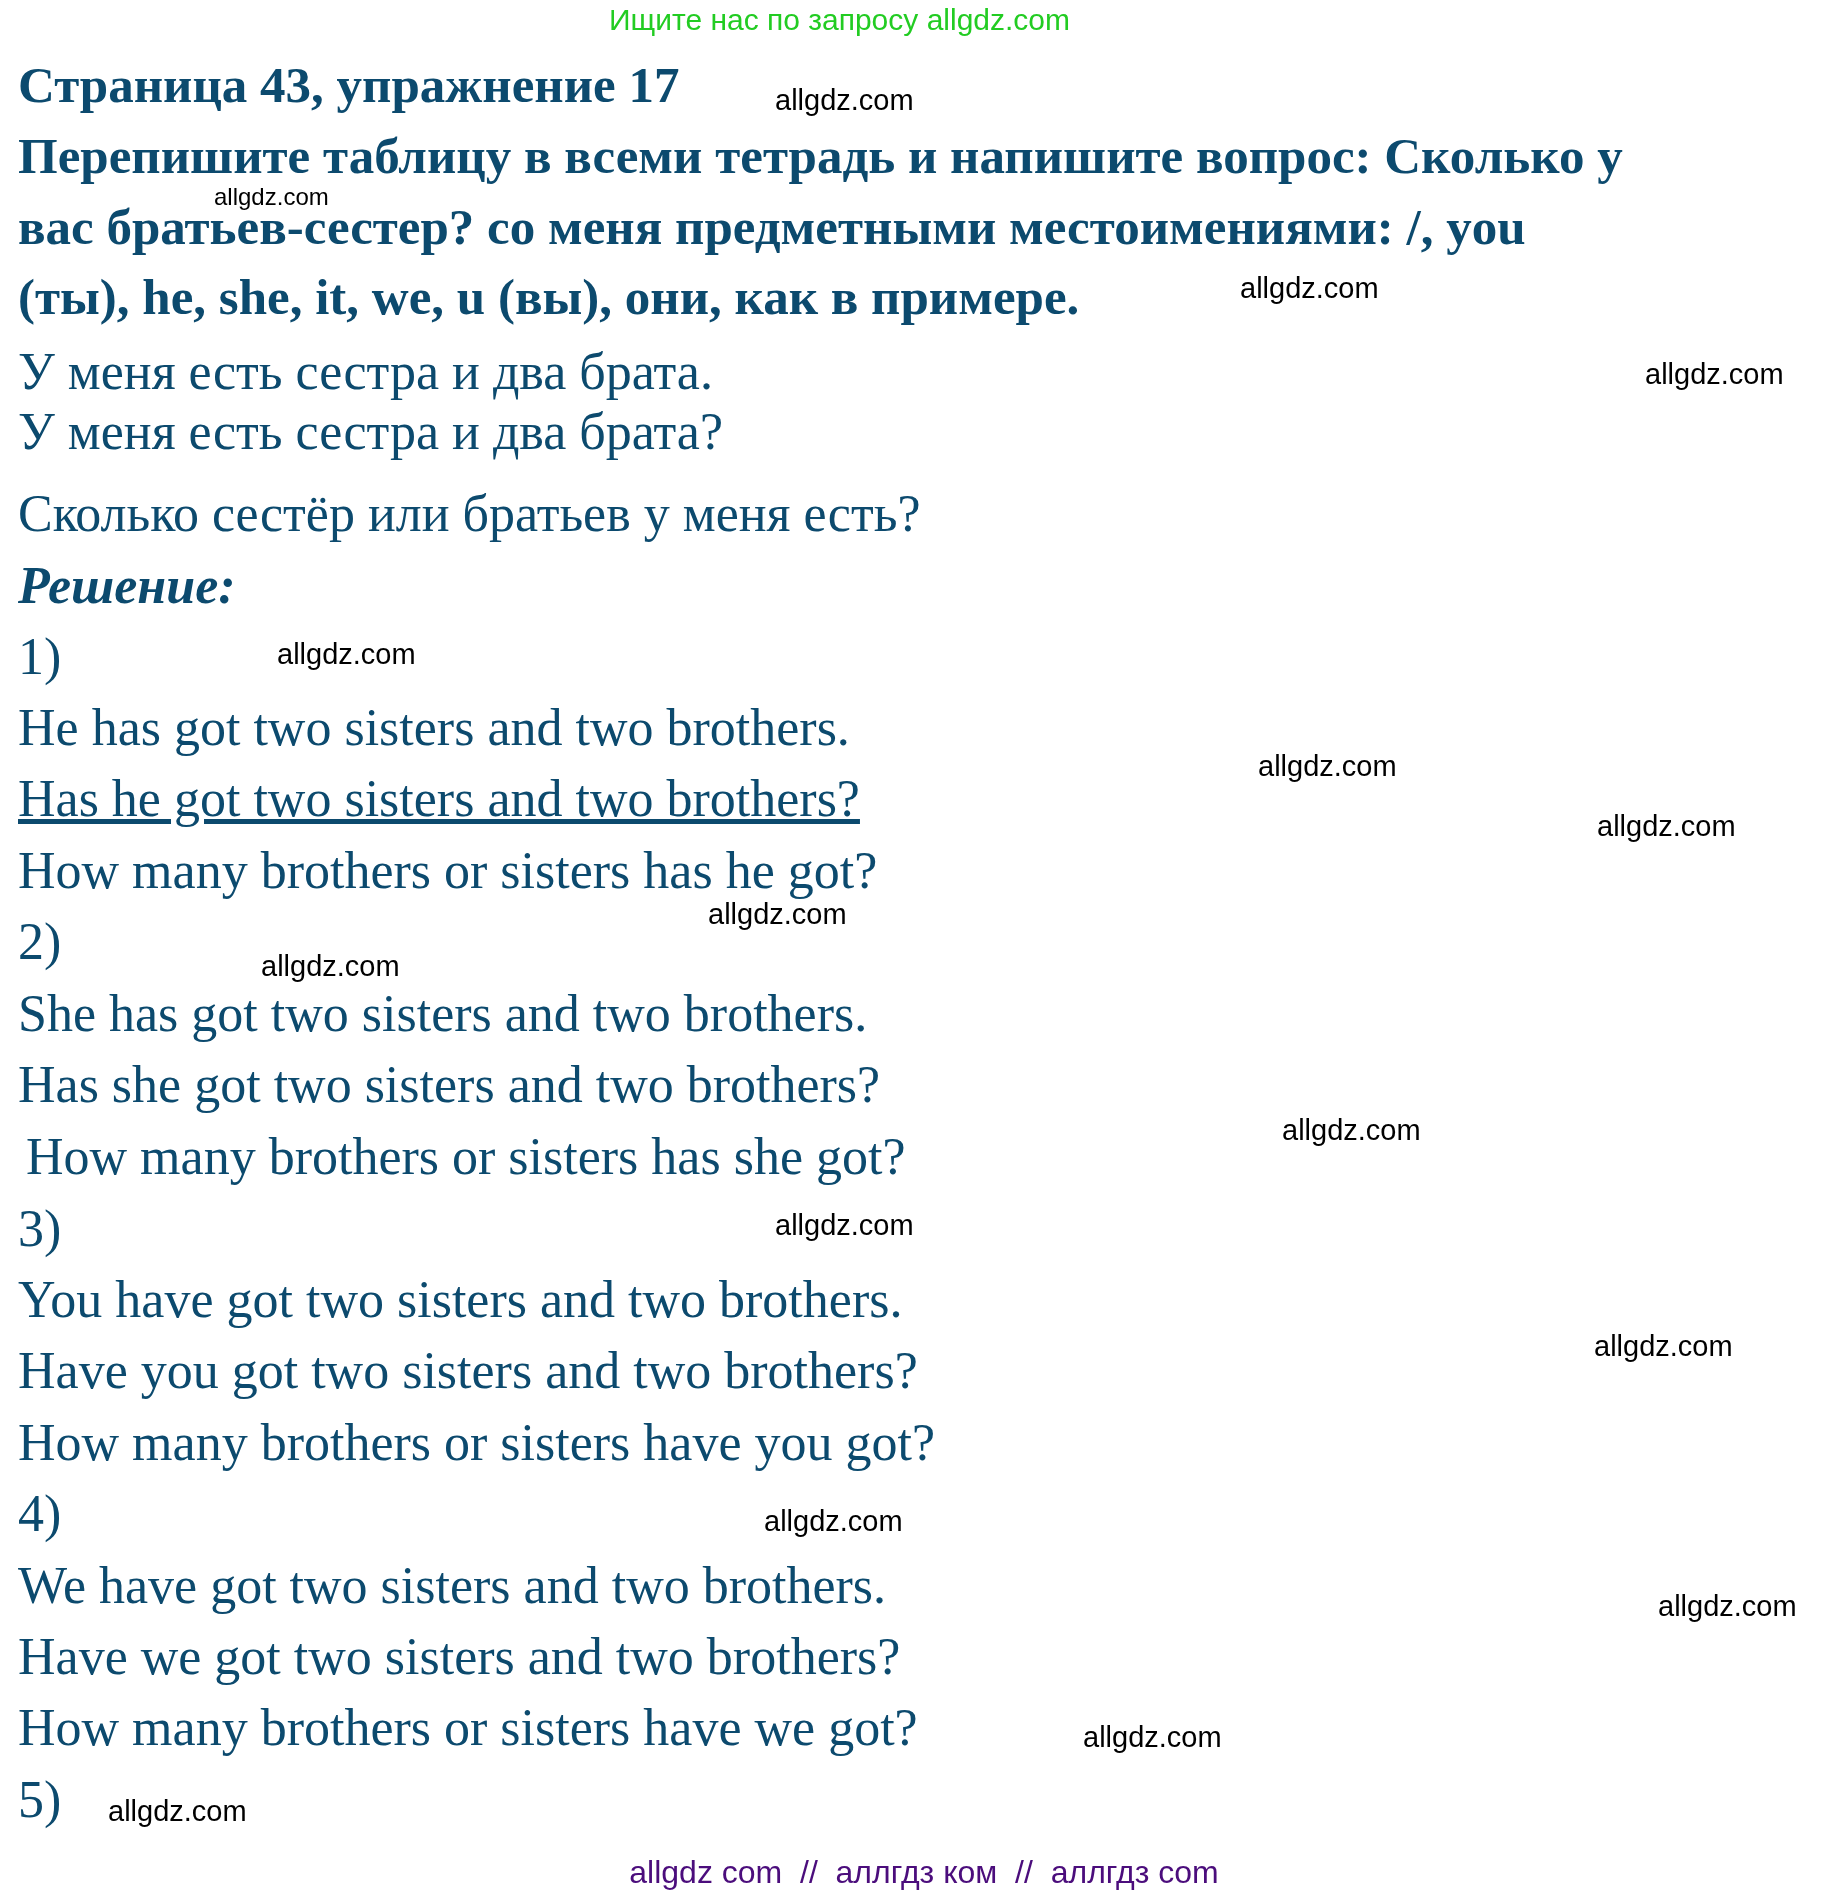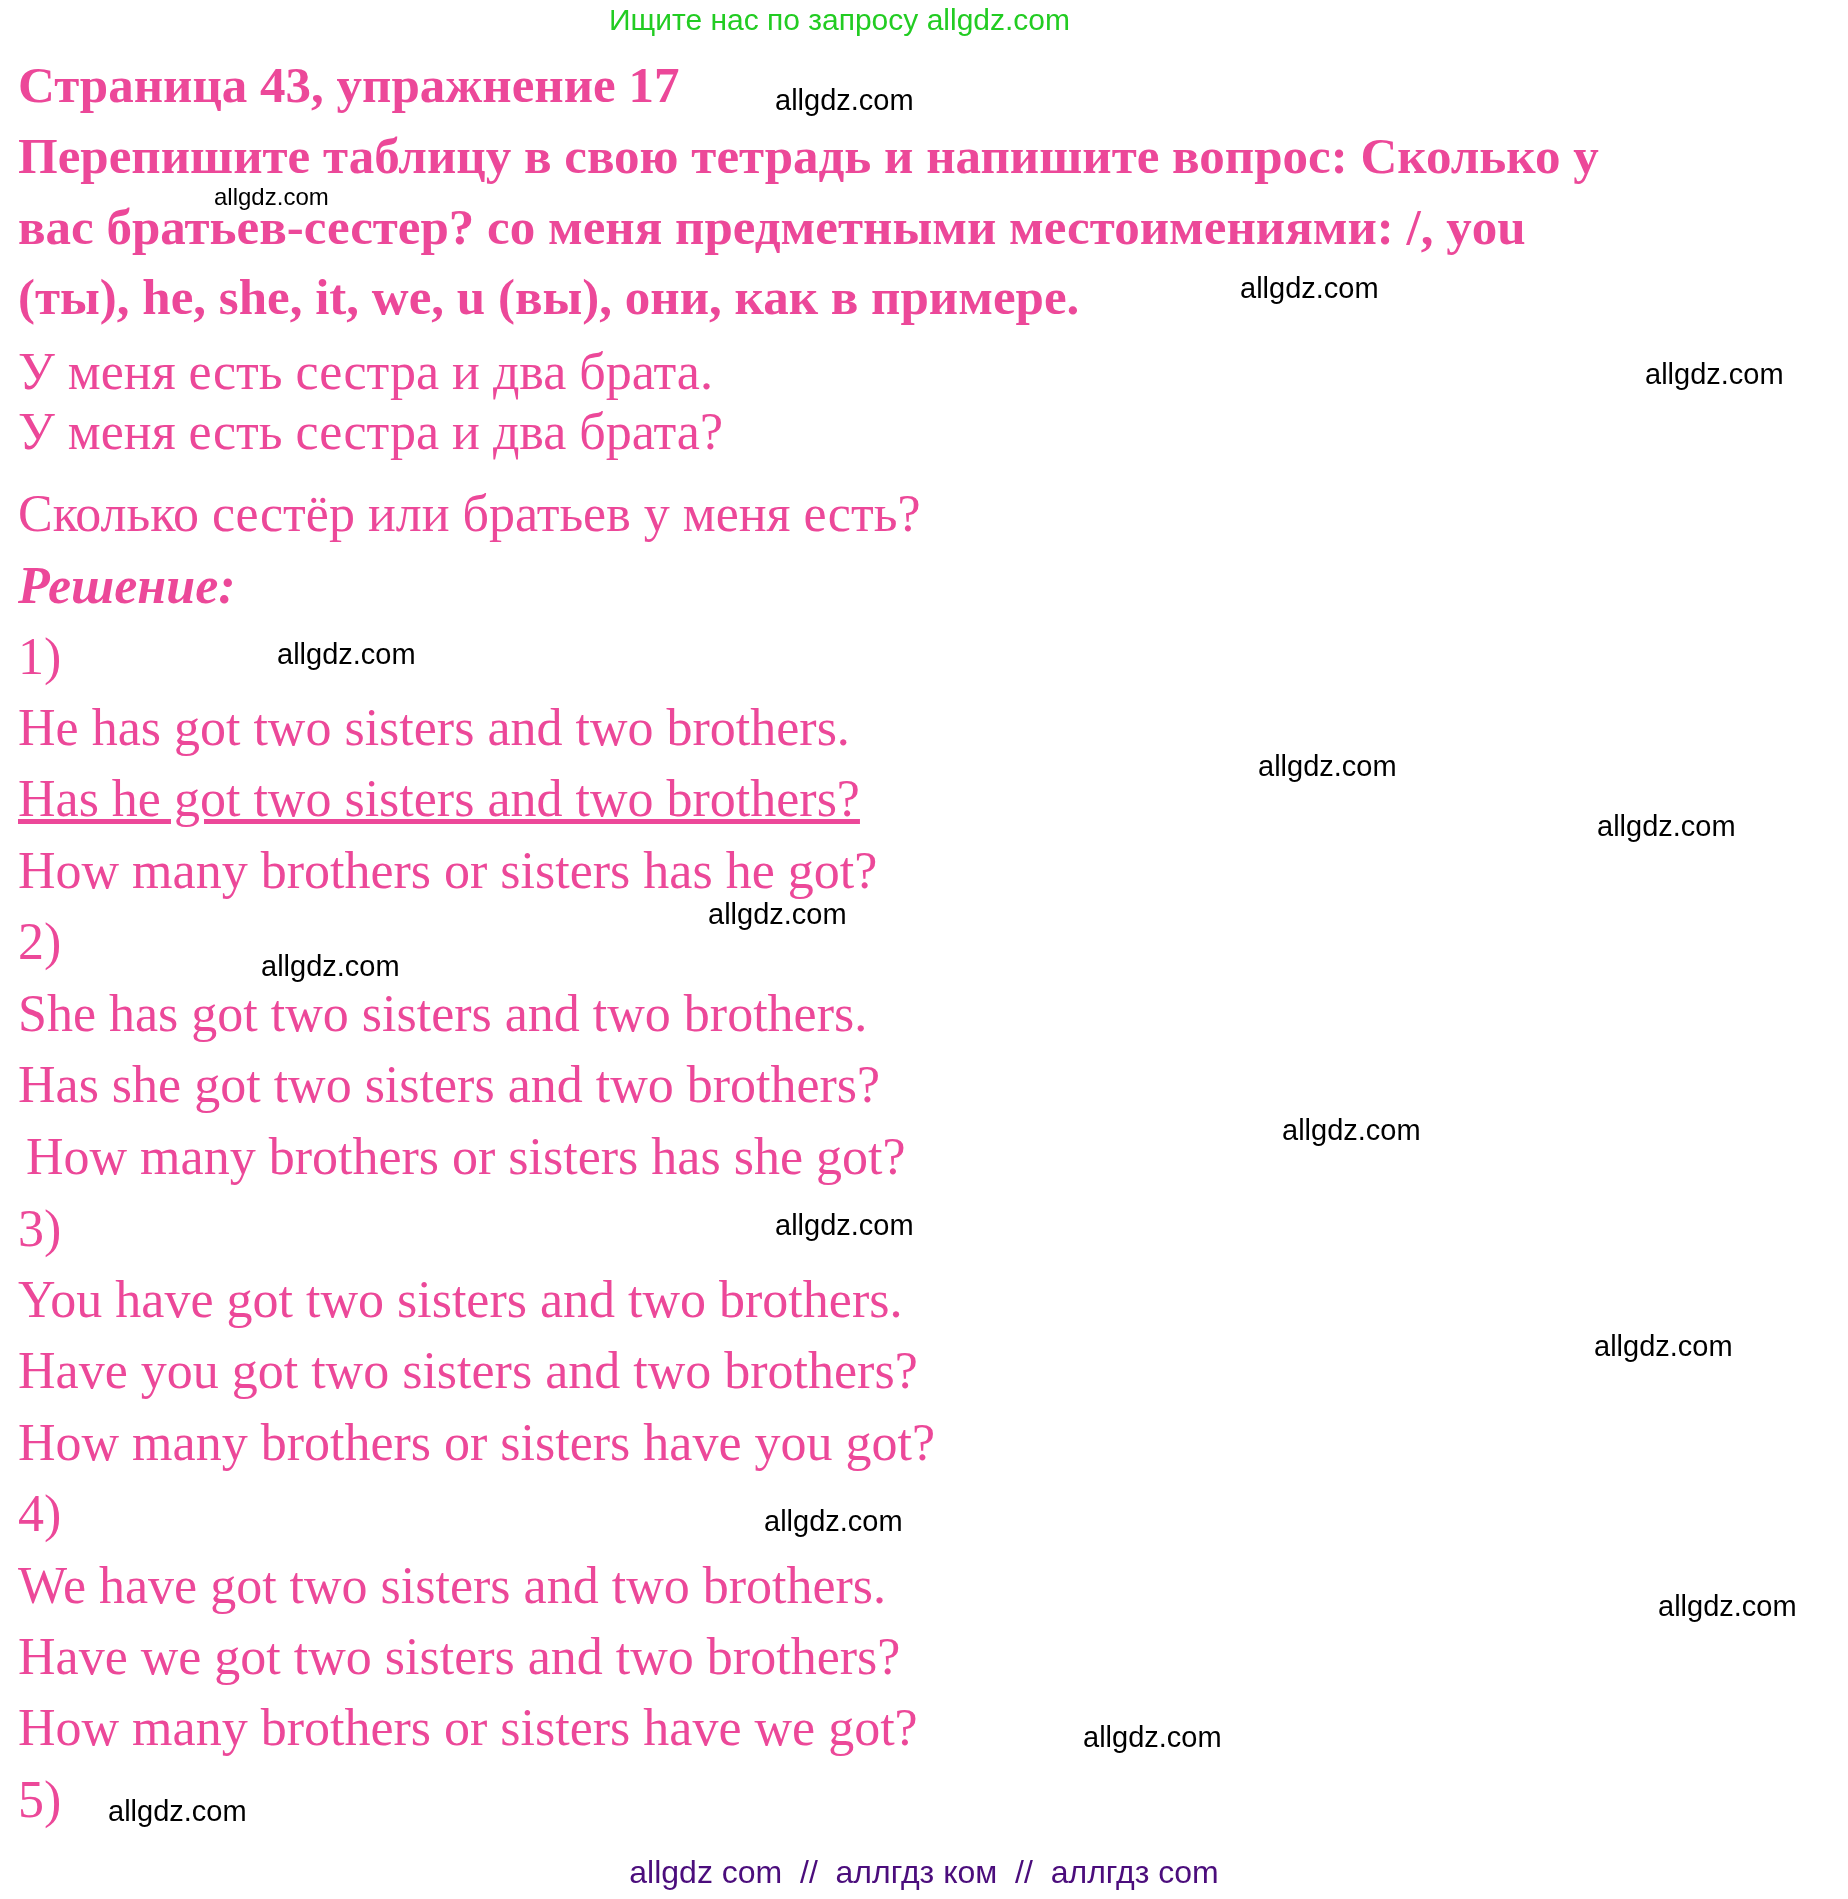--- a/index.html
+++ b/index.html
@@ -4,21 +4,21 @@
 <style>
   html, body { margin: 0; padding: 0; background: #ffffff; }
   body { width: 1848px; height: 1899px; position: relative; overflow: hidden; }
   .top-banner {
     position: absolute; left: 0; width: 1679px; top: 0; height: 40px;
     text-align: center; font-family: "Liberation Sans", sans-serif;
     font-size: 30px; line-height: 40px; color: #22cc22;
   }
   .line {
     position: absolute; left: 18px; white-space: nowrap;
-    font-family: "Liberation Serif", serif; color: #ec4899;
+    font-family: "Liberation Serif", serif; color: #0c4a6e;
   }
   .bold { font-weight: bold; font-size: 51px; }
   .body-text { font-size: 52px; }
   .italic-bold { font-weight: bold; font-style: italic; font-size: 52px; }
   .wm {
     position: absolute; white-space: nowrap;
     font-family: "Liberation Sans", sans-serif; font-size: 29px; color: #000;
   }
   .wm-small { font-size: 24px; }
   .footer {
@@ -28,21 +28,21 @@
   }
 </style>
 </head>
 <body>
 
 <div class="top-banner">Ищите нас по запросу allgdz.com</div>
 
 <div class="line bold" style="top:56px;">Страница 43, упражнение 17</div>
 <div class="wm" style="left:775px; top:84px;">allgdz.com</div>
 
-<div class="line bold" style="top:127px;">Перепишите таблицу в свою тетрадь и напишите вопрос: Сколько у</div>
+<div class="line bold" style="top:127px;">Перепишите таблицу в всеми тетрадь и напишите вопрос: Сколько у</div>
 <div class="wm wm-small" style="left:214px; top:183px;">allgdz.com</div>
 <div class="line bold" style="top:198px;">вас братьев-сестер? со меня предметными местоимениями: /, you</div>
 <div class="line bold" style="top:268px;">(ты), he, she, it, we, u (вы), они, как в примере.</div>
 <div class="wm" style="left:1240px; top:272px;">allgdz.com</div>
 
 <div class="line body-text" style="top:342px;">У меня есть сестра и два брата.</div>
 <div class="wm" style="left:1645px; top:358px;">allgdz.com</div>
 <div class="line body-text" style="top:402px;">У меня есть сестра и два брата?</div>
 <div class="line body-text" style="top:484px;">Сколько сестёр или братьев у меня есть?</div>
 

